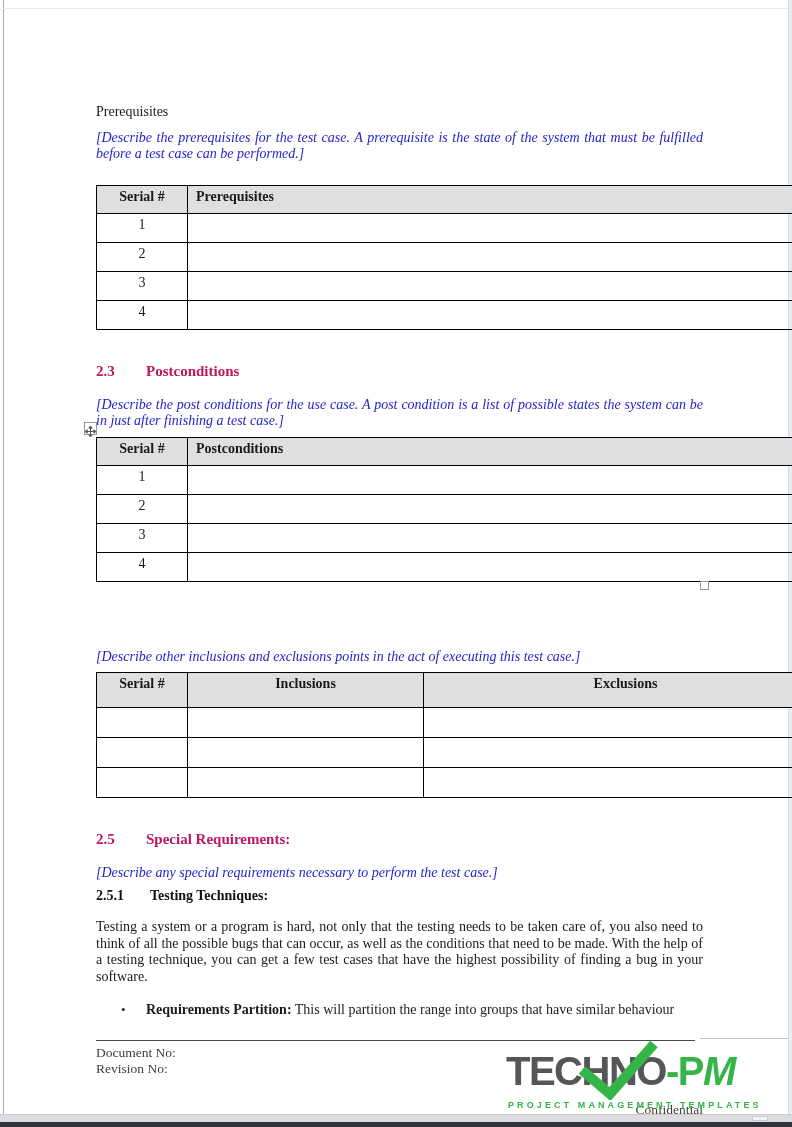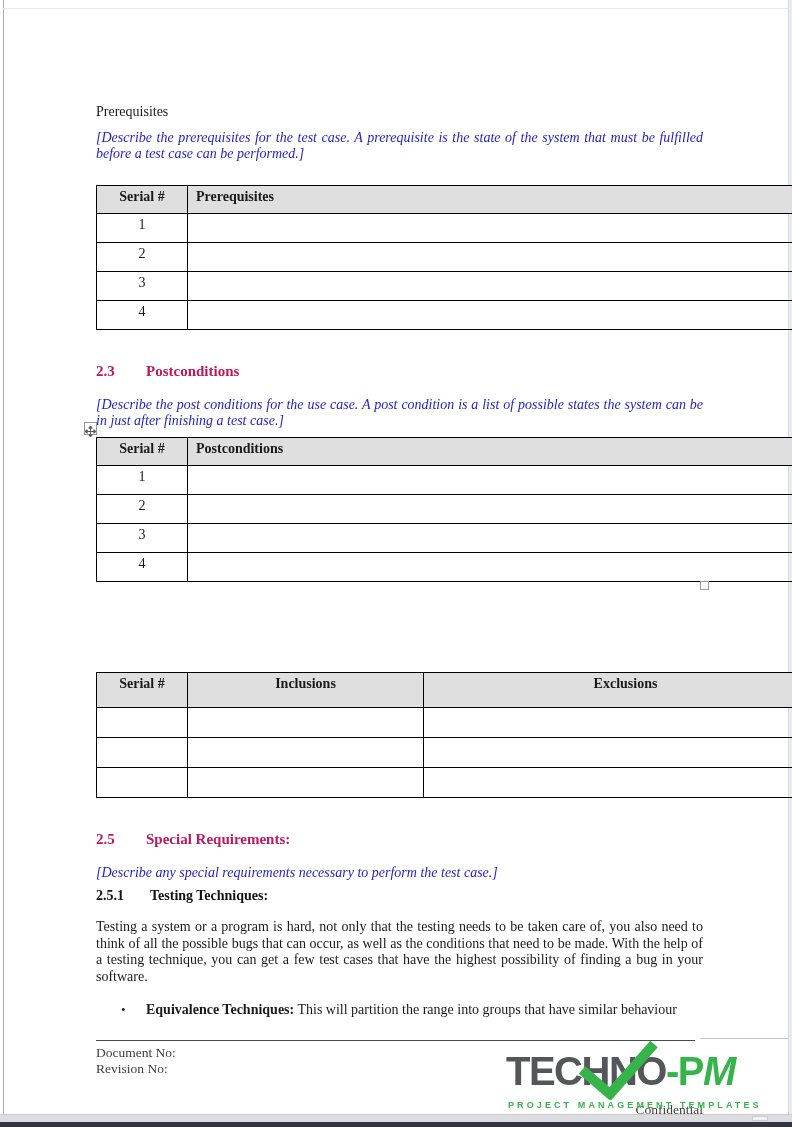--- a/index.html
+++ b/index.html
@@ -176,20 +176,21 @@
     </tr>
     <tr>
       <td class="c">4</td>
       <td></td>
     </tr>
   </tbody>
     </table>
 
   <div class="resize-handle"></div>
 
+  <div class="desc" style="top:649px;">[Describe other inclusions and exclusions points in the act of executing this test case.]</div>
 
   <table class="doc t3" style="top:672px;">
     <colgroup>
         <col class="serial">
         <col class="incl">
         <col>
       </colgroup>
     <tbody>
         <tr>
       <th class="c">Serial #</th>
@@ -219,21 +220,21 @@
   </div>
   <div class="desc" style="top:865px;">[Describe any special requirements necessary to perform the test case.]</div>
 
   <div class="h3" style="top:888px;">
     <span class="num">2.5.1</span><span>Testing Techniques:</span>
   </div>
   <div class="body-par" style="top:919px;">Testing a system or a program is hard, not only that the testing needs to be taken care of, you also need to think of all the possible bugs that can occur, as well as the conditions that need to be made. With the help of a testing technique, you can get a few test cases that have the highest possibility of finding a bug in your software.</div>
 
   <div class="bullet-line" style="top:1002px;">
     <span class="bullet-dot">•</span>
-    <span class="bullet-body"><span class="bold">Equivalence Techniques:</span><span> This will partition the range into groups that have similar behaviour</span></span>
+    <span class="bullet-body"><span class="bold">Requirements Partition:</span><span> This will partition the range into groups that have similar behaviour</span></span>
   </div>
 
   <div class="footer-line"></div>
   <div class="footer-line-ext"></div>
   <div class="footer-text doc-no">Document No:</div>
   <div class="footer-text rev-no">Revision No:</div>
   <div class="footer-text confidential">Confidential</div>
 
   <div class="logo">
     <div class="logo-text"><span>TECHNO</span><span class="logo-green">-P</span><span class="logo-green logo-m">M</span></div>

